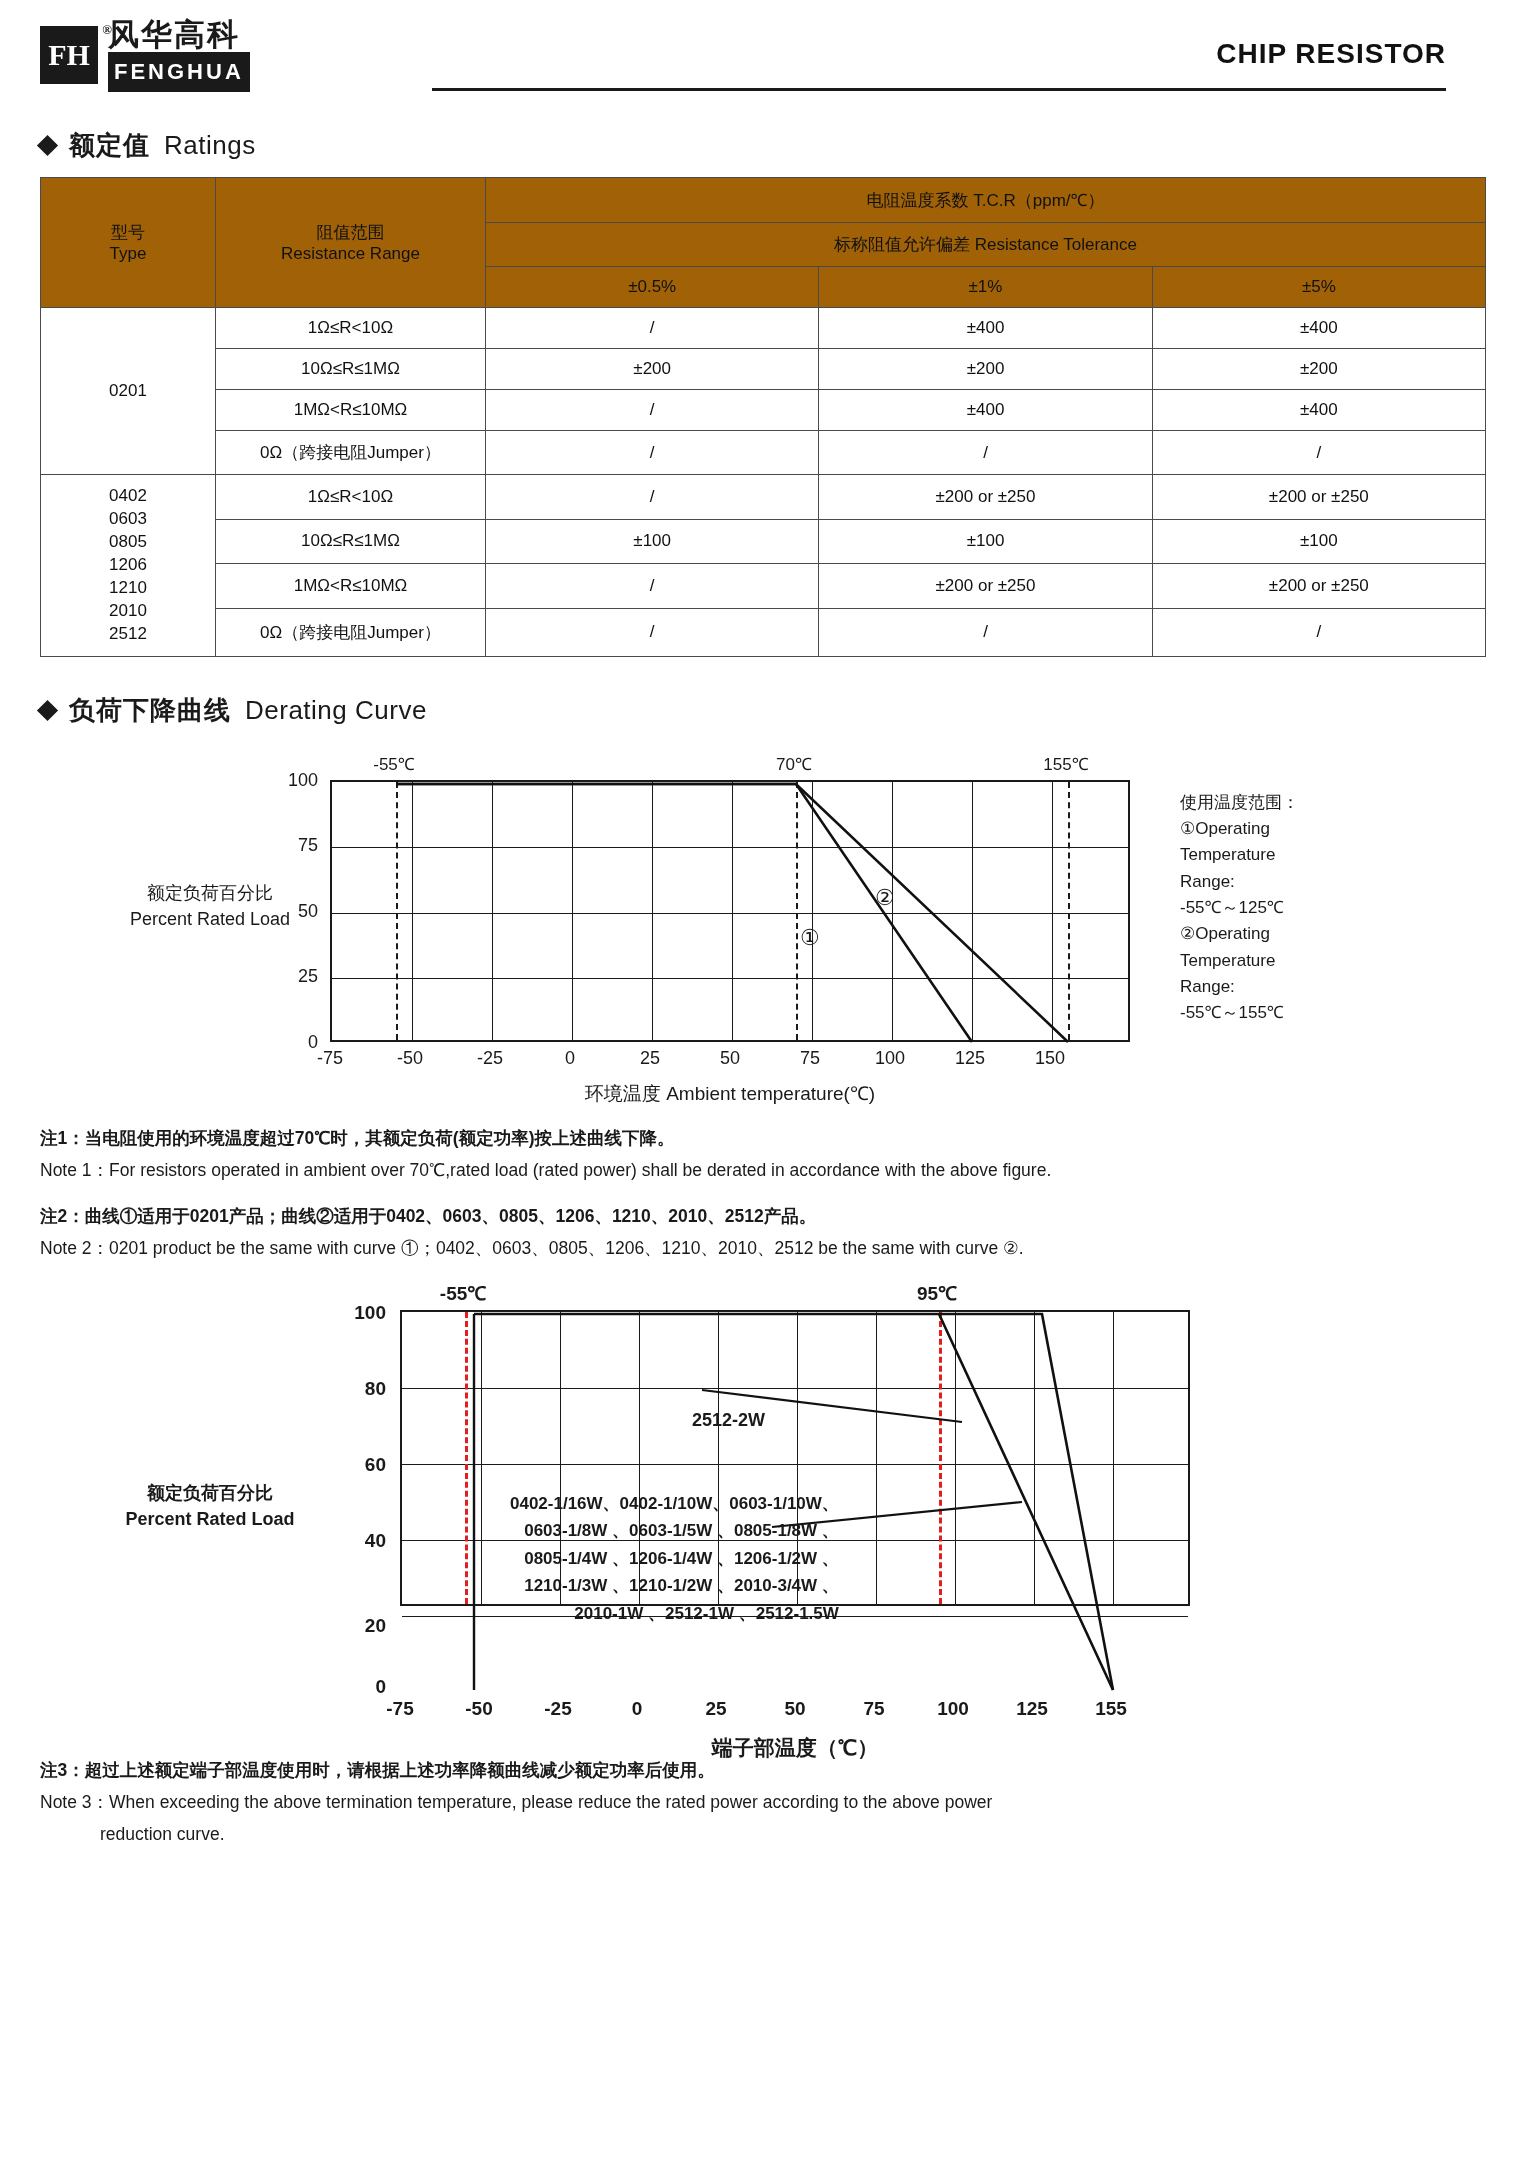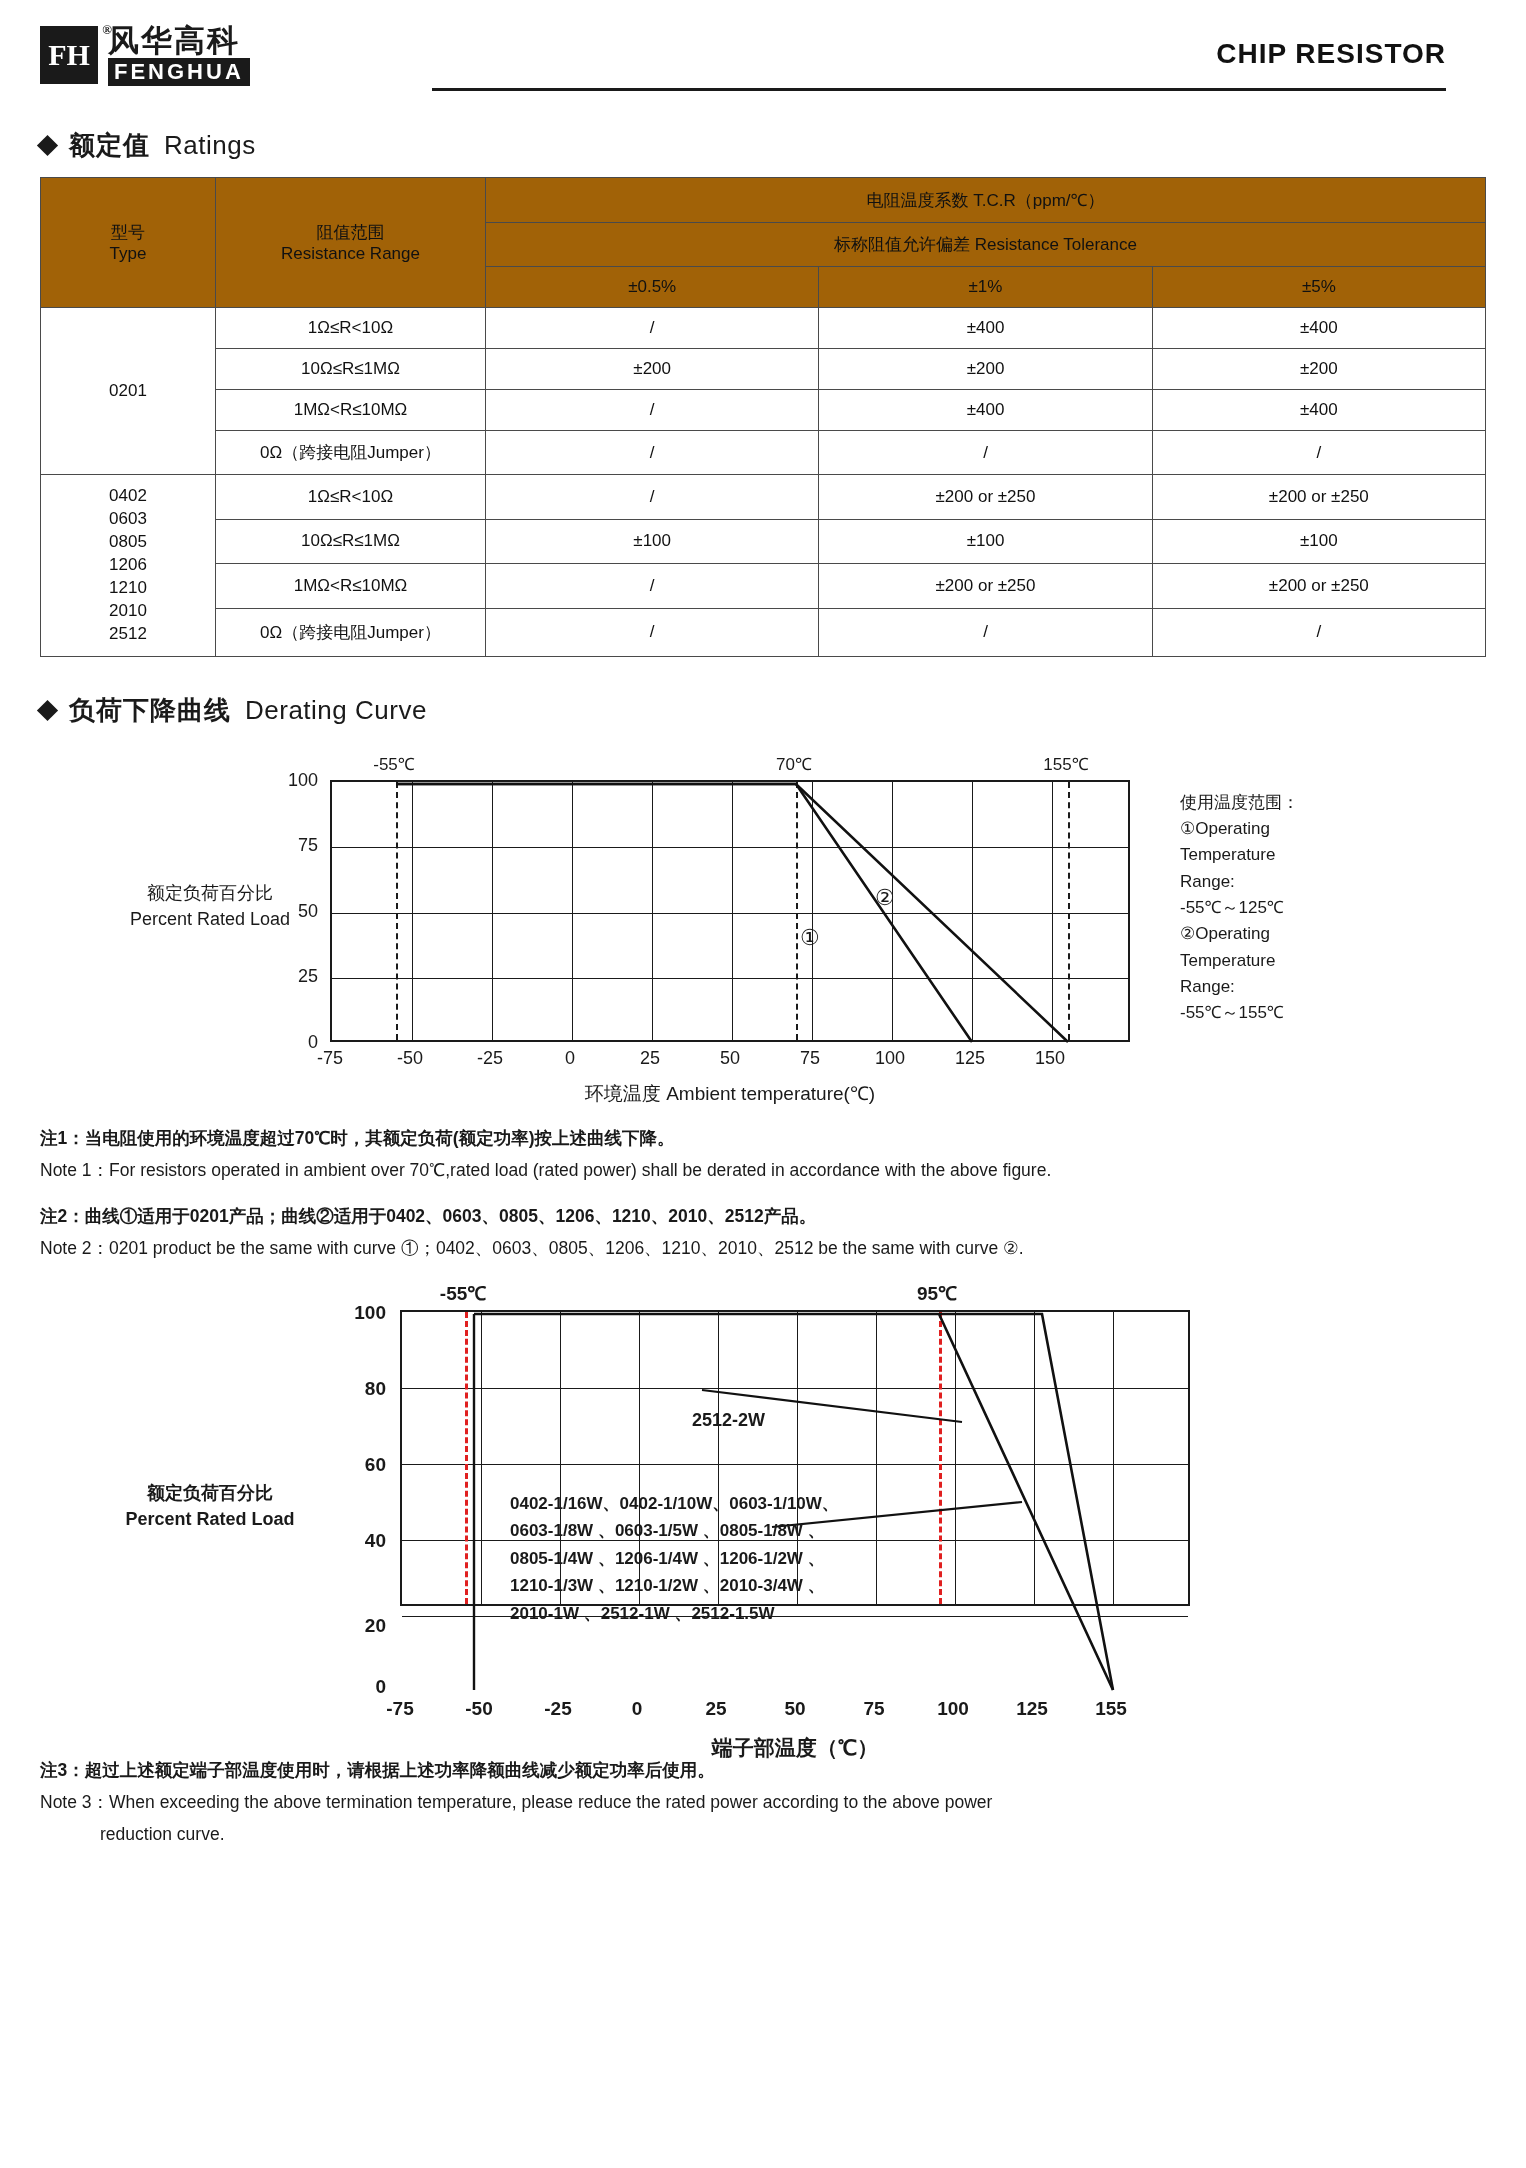--- a/index.html
+++ b/index.html
@@ -20,21 +20,21 @@
   .logo-block { display: flex; align-items: center; gap: 10px; }
   .logo-mark {
     width: 58px; height: 58px; background: #1a1a1a; color: #fff;
     display: flex; align-items: center; justify-content: center;
     font-weight: bold; font-size: 30px; font-family: "Liberation Serif", serif;
     position: relative;
   }
   .logo-reg { position: absolute; top: -4px; right: -14px; font-size: 13px; color: #1a1a1a; }
   .logo-text { display: flex; flex-direction: column; justify-content: center; }
   .logo-cn { font-size: 31px; font-weight: bold; letter-spacing: 2px; line-height: 1.1; }
-  .logo-en { font-size: 22px; font-weight: bold; letter-spacing: 3px; background: #1a1a1a; color: #fff; padding: 1px 6px; line-height: 1.15; }
+  .logo-en { font-size: 22px; font-weight: bold; letter-spacing: 3px; background: #1a1a1a; color: #fff; padding: 7px 6px; line-height: 1.15; }
   .header-title {
     position: absolute; right: 40px; top: 38px;
     font-size: 28px; letter-spacing: 1px; color: #111; font-weight: bold;
   }
   .header-rule { position: absolute; left: 392px; right: 40px; top: 88px; height: 3px; background: #1a1a1a; }
 
   
   .section-head { display: flex; align-items: center; gap: 14px; margin: 36px 0 14px 0; }
   .diamond { width: 15px; height: 15px; background: #1a1a1a; transform: rotate(45deg); flex: none; }
   .sh-cn { font-size: 26px; font-weight: bold; letter-spacing: 1px; }
@@ -75,21 +75,21 @@
 
   
   .chart2-wrap { position: relative; height: 470px; margin-top: 18px; }
   .ylab2 { position: absolute; left: 55px; top: 200px; text-align: center; font-size: 18px; line-height: 1.45; width: 230px; font-weight: bold; }
   .chart2 { position: absolute; left: 360px; top: 30px; width: 790px; height: 380px; }
   .plot2 { position: absolute; left: 0; top: 0; width: 790px; height: 296px; border: 2px solid #1a1a1a; }
   .dash-red { position: absolute; top: 0; bottom: 0; border-left: 3px dashed #e02020; }
   .ytick2 { position: absolute; font-size: 19px; font-weight: bold; transform: translate(-100%,-50%); }
   .xtick2 { position: absolute; font-size: 19px; font-weight: bold; transform: translateX(-50%); top: 388px; }
   .toplbl2 { position: absolute; font-size: 19px; font-weight: bold; transform: translateX(-50%); top: -30px; }
-  .spec-list { position: absolute; left: 108px; top: 178px; font-size: 17px; font-weight: bold; line-height: 1.62; white-space: pre; }
+  .spec-list { position: absolute; left: 108px; top: 178px; font-size: 17px; font-weight: bold; line-height: 1.62; white-space: pre; text-align: right; }
   .lbl-2512 { position: absolute; left: 290px; top: 98px; font-size: 18px; font-weight: bold; }
   .xaxis-title2 { position: absolute; top: 424px; left: 0; width: 790px; text-align: center; font-size: 21px; font-weight: bold; }
 
   .notes-block3 { margin-top: 6px; }
 </style>
 </head>
 <body>
 
 <div class="page">
 

